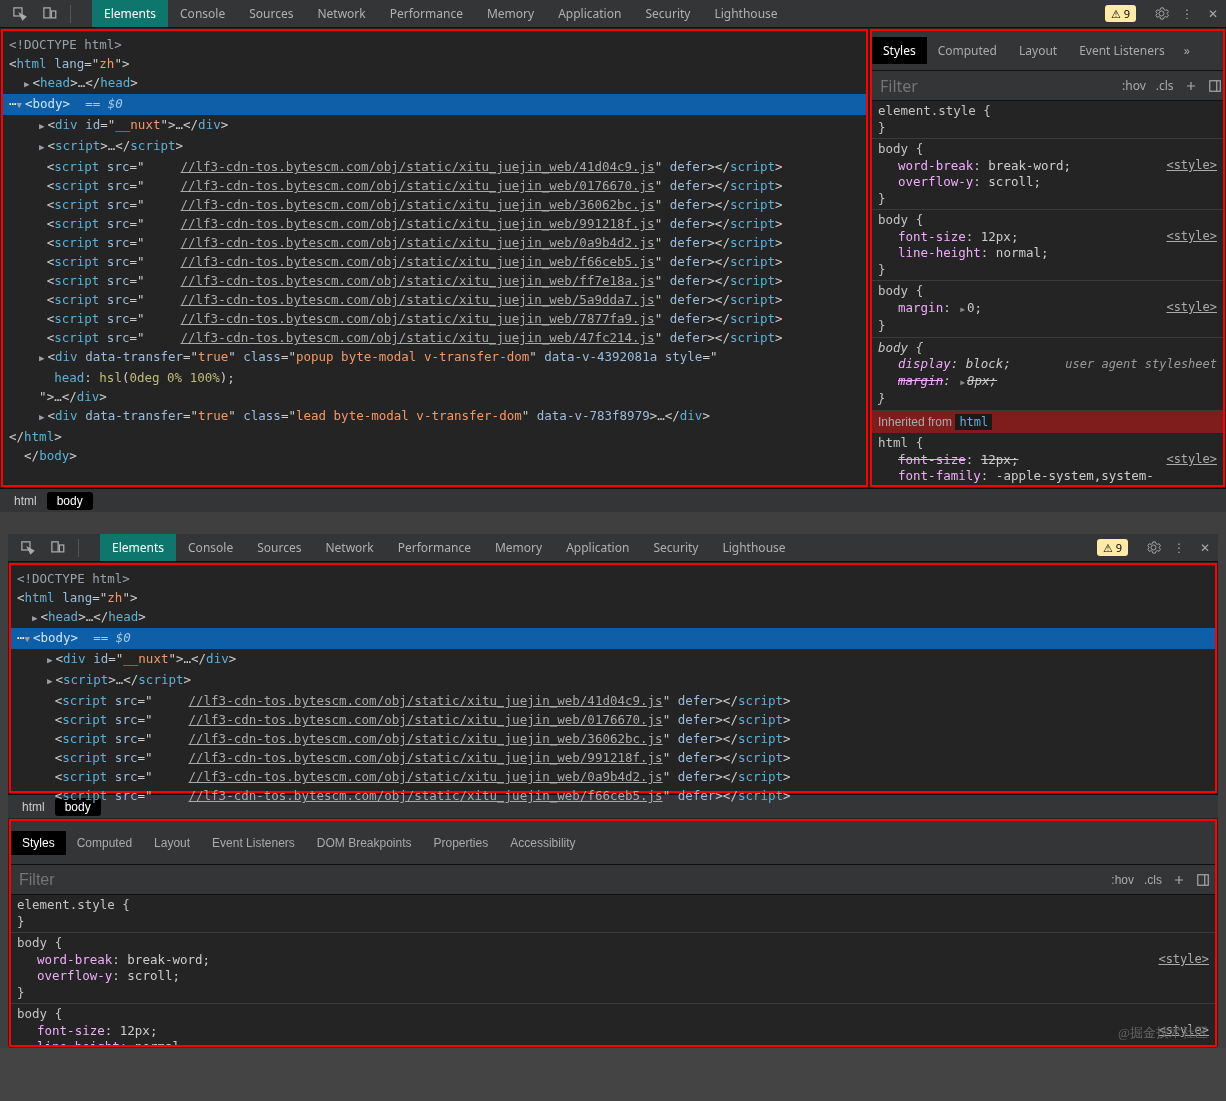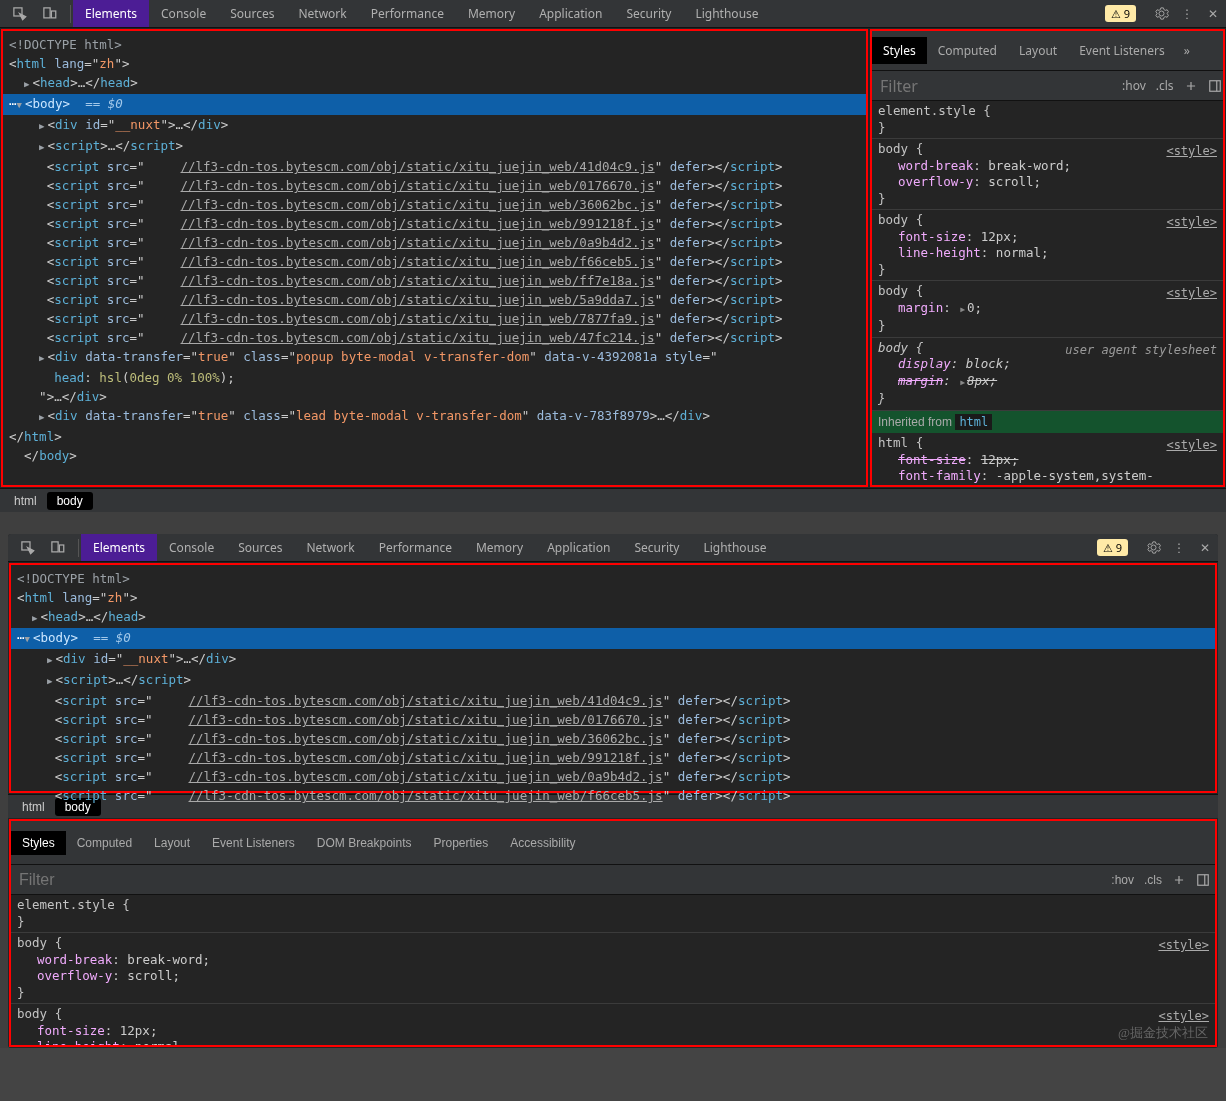--- a/index.html
+++ b/index.html
@@ -33,23 +33,24 @@
   .tabs { display:flex; height:100%; }
   .tab {
     padding: 5px 12px 4px;
     color: #b0b0b0;
     cursor: default;
     height:100%;
     display:flex; align-items:center;
     border-bottom: 2px solid transparent;
   }
   .tab.active {
-    background: #4c1d95;
+    background: #0f766e;
     color: #fff;
     border-bottom: 2px solid transparent;
+    margin-left: 19px;
   }
   .spacer { flex: 1; }
   .warning-badge {
     background: #ffeaa7;
     color: #000;
     font-size: 11px;
     padding: 1px 6px;
     border-radius: 3px;
     margin-right: 12px;
   }
@@ -112,27 +113,27 @@
     flex:1; background:transparent; border:none; outline:none;
     color:#bbb; padding:4px 8px; font-size:16px;
     font-family: inherit;
   }
   .filter-row .fbtn { padding:0 5px; color:#aaa; font-size:12px; }
   .styles-body {
     overflow:hidden;
     font-size:12.5px; line-height:16.5px;
   }
   .rule { padding:2px 6px 2px 6px; border-bottom:1px solid #3b3b3b; position:relative;}
-  .rule .srclink { position:absolute; right:6px; top:4px; text-decoration:underline; color:#aaa; font-size:12px;}
+  .rule .srclink { position:absolute; right:6px; top:18px; text-decoration:underline; color:#aaa; font-size:12px;}
   .prop { padding-left:20px; }
   .c-sel2 { color:#c3c3c3; }
   .c-propn2 { color:#f0abfc; }
   .ital { font-style:italic; }
   .strike { text-decoration: line-through; }
-  .inherit-hdr { background:#14532d; padding:3px 6px; color:#aaa; font-size:12px; font-family:-apple-system,sans-serif;}
+  .inherit-hdr { background:#7f1d1d; padding:3px 6px; color:#aaa; font-size:12px; font-family:-apple-system,sans-serif;}
   .inherit-hdr .tok { background:#1a1a1a; padding:1px 4px; color:#5db0d7; font-family:Menlo,monospace;}
   .swtri::before{content:"▶"; font-size:8px; color:#888; margin:0 2px;}
   
   
   .crumbs {
     background:#333537; height:24px;
     display:flex; align-items:center; gap:0;
     font-family: -apple-system, sans-serif; font-size:12px;
     border-top:1px solid #111;
     padding-left:4px;

